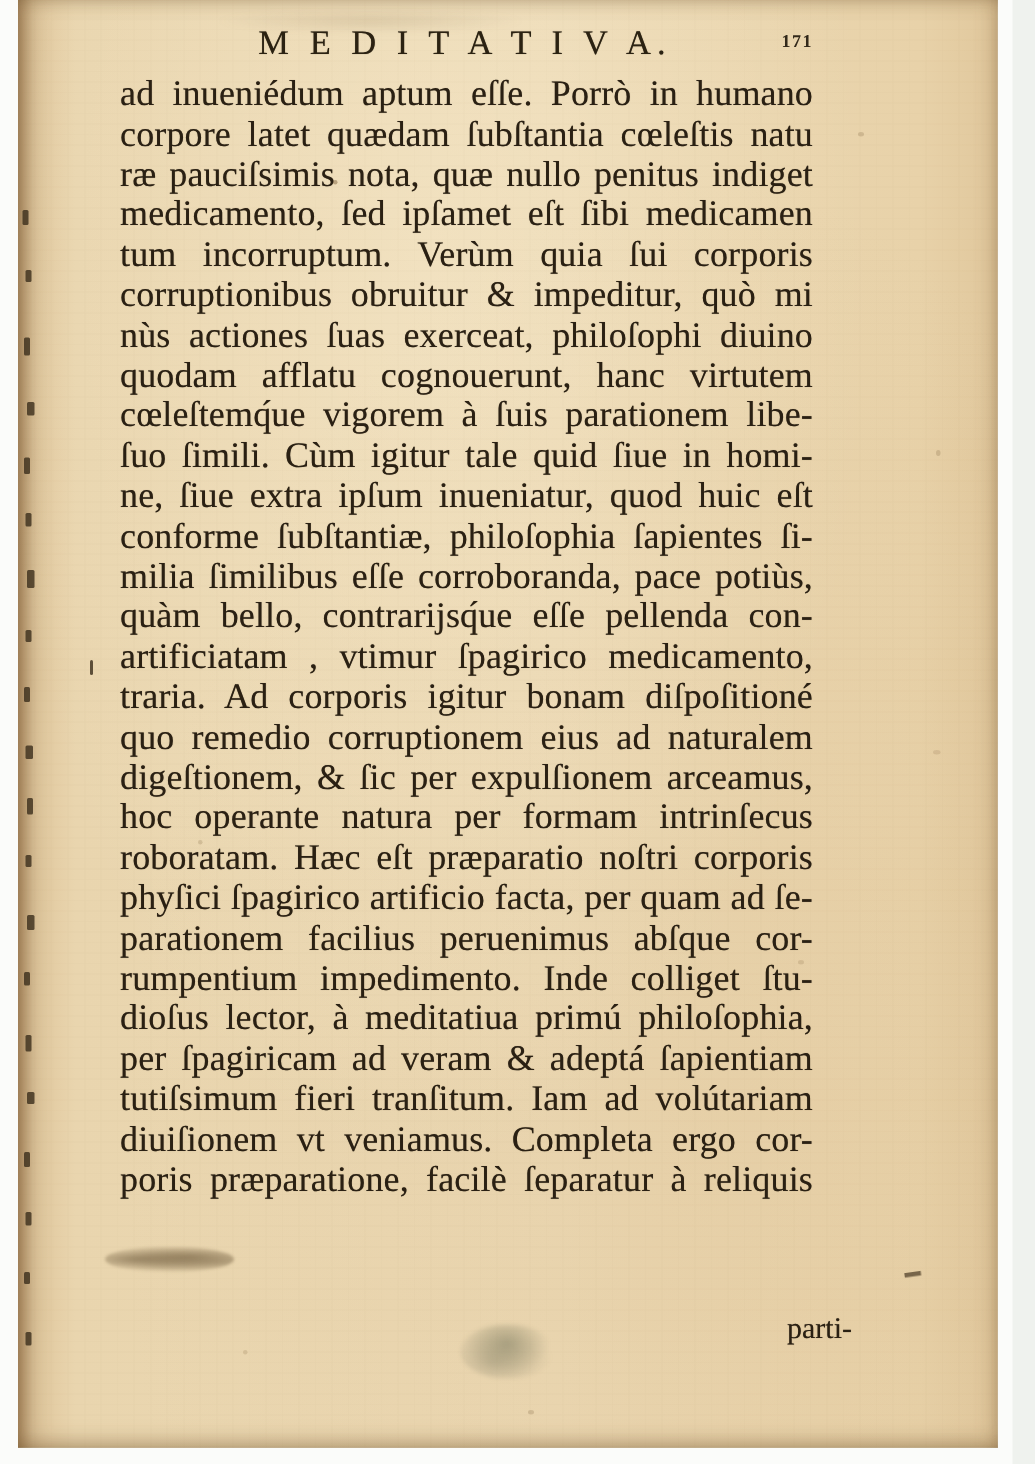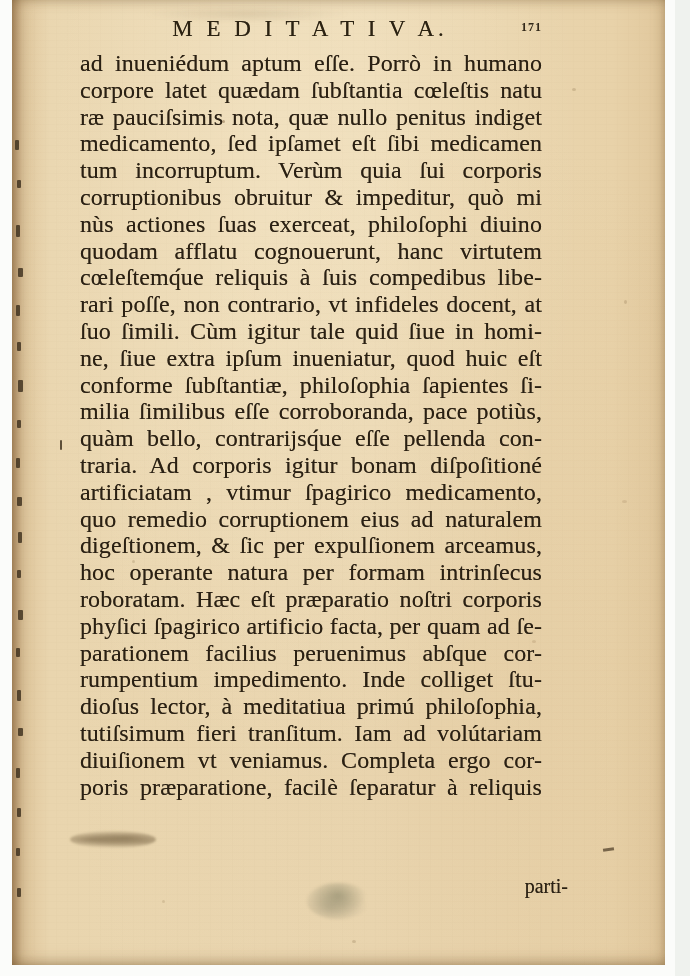--- a/index.html
+++ b/index.html
@@ -115,37 +115,37 @@
 
   <div class="body-text">
       <div class="bl">ad inueniédum aptum eſſe. Porrò in humano</div>
       <div class="bl">corpore latet quædam ſubſtantia cœleſtis natu</div>
       <div class="bl">ræ pauciſsimis nota, quæ nullo penitus indiget</div>
       <div class="bl">medicamento, ſed ipſamet eſt ſibi medicamen</div>
       <div class="bl">tum incorruptum. Verùm quia ſui corporis</div>
       <div class="bl">corruptionibus obruitur &amp; impeditur, quò mi</div>
       <div class="bl">nùs actiones ſuas exerceat, philoſophi diuino</div>
       <div class="bl">quodam afflatu cognouerunt, hanc virtutem</div>
-      <div class="bl">cœleſtemq́ue reliquis à ſuis compedibus libe-</div>
-      <div class="bl">rari poſſe, non contrario, vt infideles docent, at</div>
+      <div class="bl">cœleſtemq́ue vigorem à ſuis parationem libe-</div>
       <div class="bl">ſuo ſimili. Cùm igitur tale quid ſiue in homi-</div>
       <div class="bl">ne, ſiue extra ipſum inueniatur, quod huic eſt</div>
       <div class="bl">conforme ſubſtantiæ, philoſophia ſapientes ſi-</div>
       <div class="bl">milia ſimilibus eſſe corroboranda, pace potiùs,</div>
       <div class="bl">quàm bello, contrarijsq́ue eſſe pellenda con-</div>
+      <div class="bl">artificiatam , vtimur ſpagirico medicamento,</div>
       <div class="bl">traria. Ad corporis igitur bonam diſpoſitioné</div>
-      <div class="bl">artificiatam , vtimur ſpagirico medicamento,</div>
       <div class="bl">quo remedio corruptionem eius ad naturalem</div>
       <div class="bl">digeſtionem, &amp; ſic per expulſionem arceamus,</div>
       <div class="bl">hoc operante natura per formam intrinſecus</div>
       <div class="bl">roboratam. Hæc eſt præparatio noſtri corporis</div>
       <div class="bl">phyſici ſpagirico artificio facta, per quam ad ſe-</div>
       <div class="bl">parationem facilius peruenimus abſque cor-</div>
       <div class="bl">rumpentium impedimento. Inde colliget ſtu-</div>
       <div class="bl">dioſus lector, à meditatiua primú philoſophia,</div>
+      <div class="bl">per ſpagiricam ad veram &amp; adeptá ſapientiam</div>
       <div class="bl">tutiſsimum fieri tranſitum. Iam ad volútariam</div>
       <div class="bl">diuiſionem vt veniamus. Completa ergo cor-</div>
       <div class="bl">poris præparatione, facilè ſeparatur à reliquis</div>
     </div>
 
   <div class="catchword-row">parti-</div>
 
   <div class="edge-marks">
       <i class="mk" style="top: 140px; left: 3px; height: 10px; width: 4px;"></i>
       <i class="mk" style="top: 180px; left: 5px; height: 8px; width: 4px;"></i>

